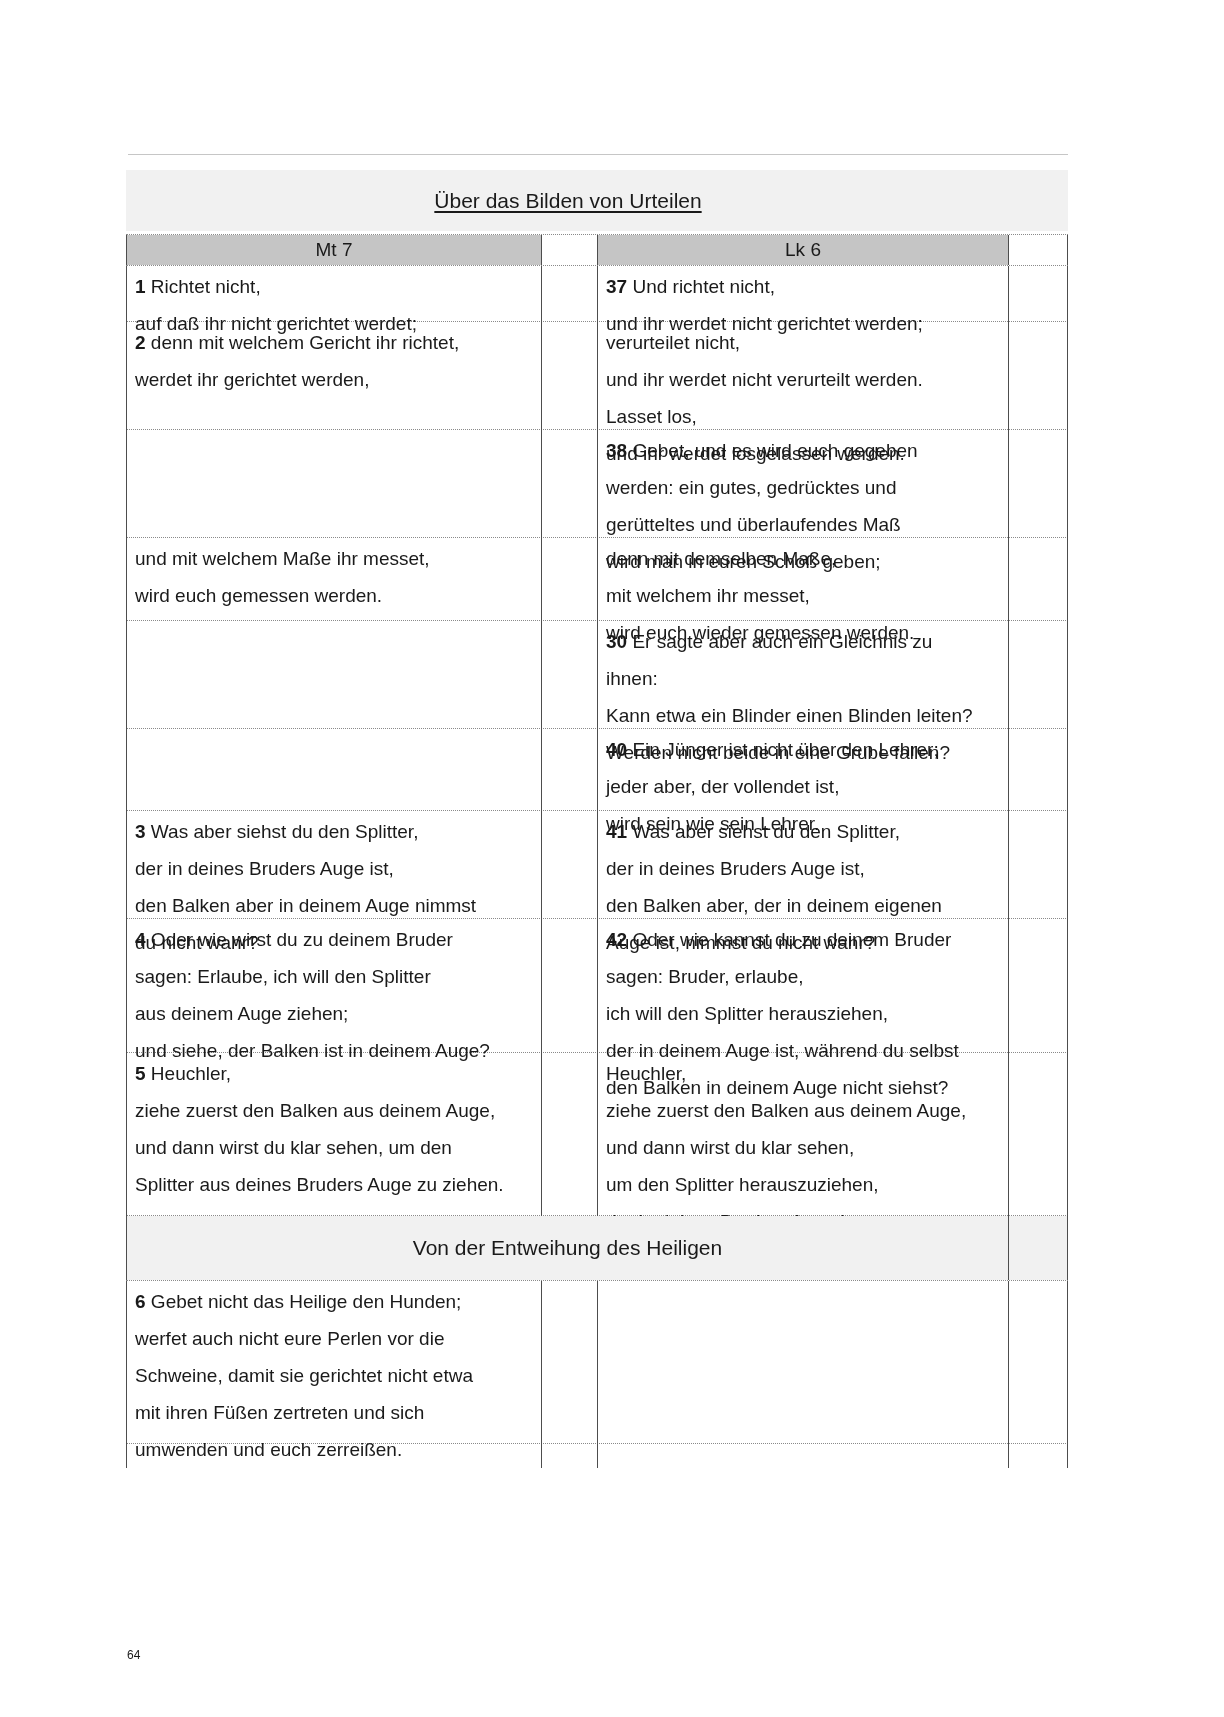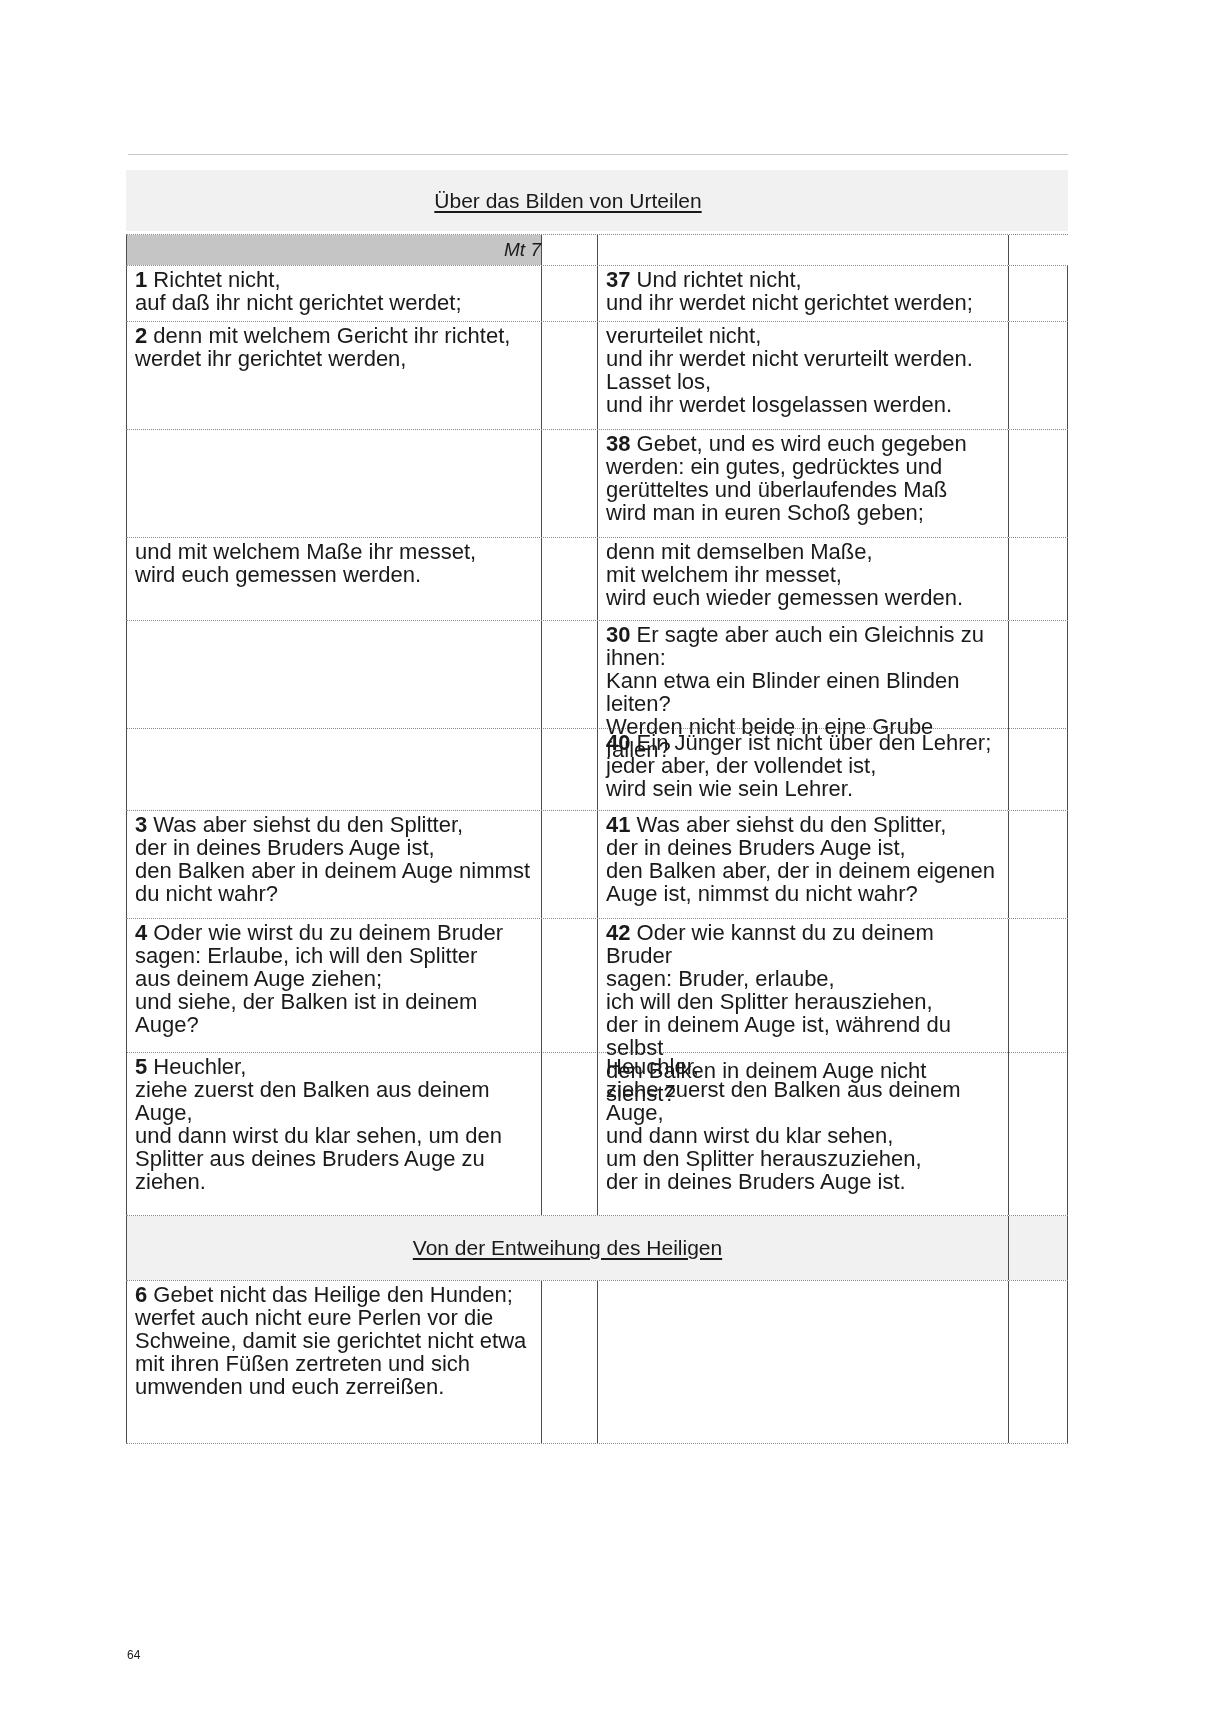--- a/index.html
+++ b/index.html
@@ -45,34 +45,32 @@
   .c1{border-left:1px solid #4d4d4d;border-right:1px solid #4d4d4d;}
   .c2{border-right:1px solid #4d4d4d;}
   .c3{border-right:1px solid #4d4d4d;}
   .c4{border-right:1px solid #4d4d4d;}
   .cmerged{
     grid-column:1 / span 3;
     border-left:1px solid #4d4d4d;border-right:1px solid #4d4d4d;
     background:#f1f1f1;
     display:flex;align-items:center;justify-content:center;
     font-size:21px;
-    text-decoration:underline;
     text-underline-offset:3px;
   }
   .hdr .c1,.hdr .c3{
     background:#c5c5c5;
-    font-style:italic;
     font-size:19px;
-    text-align:right;
+    text-align:center;
     line-height:30px;
   }
   .cell{
     padding:2px 8px 0 8px;
-    font-size:22px;
-    line-height:23px;
+    font-size:19px;
+    line-height:37px;
     white-space:pre-line;
   }
   .vnum{font-weight:bold;}
   .shade4{background:#f1f1f1;}
   #page-num{
     position:absolute;left:127px;top:1608px;
     font-size:12px;
   }
 </style>
 </head>
@@ -84,20 +82,21 @@
 
   <div class="band" id="title-band">
     <div class="band-text">Über das Bilden von Urteilen</div>
   </div>
 
   <div id="synopsis-table">
 
     <div class="trow hdr" style="height:31px">
       <div class="c1">Mt 7</div>
       <div class="c2"></div>
+      <div class="c3">Lk 6</div>
       <div class="c4"></div>
     </div>
 
     <div class="trow" style="height:56px">
       <div class="c1 cell"><span class="vnum">1</span><span> Richtet nicht,
 auf daß ihr nicht gerichtet werdet;</span></div>
       <div class="c2"></div>
       <div class="c3 cell"><span class="vnum">37</span><span> Und richtet nicht,
 und ihr werdet nicht gerichtet werden;</span></div>
       <div class="c4"></div>

